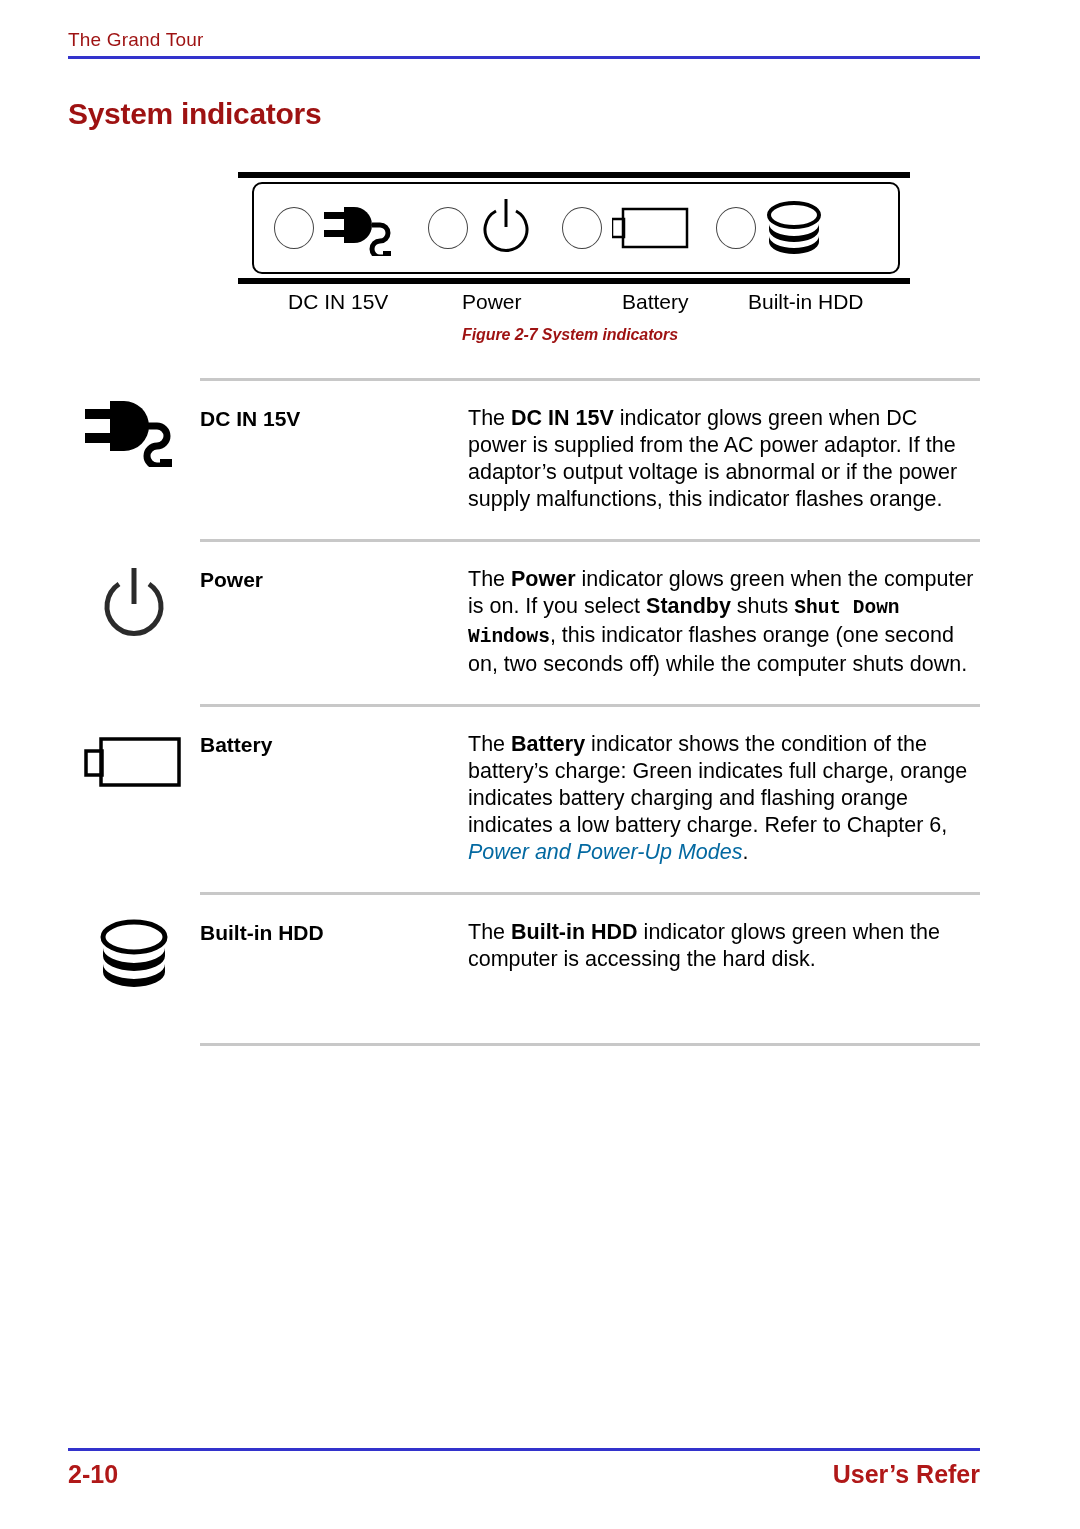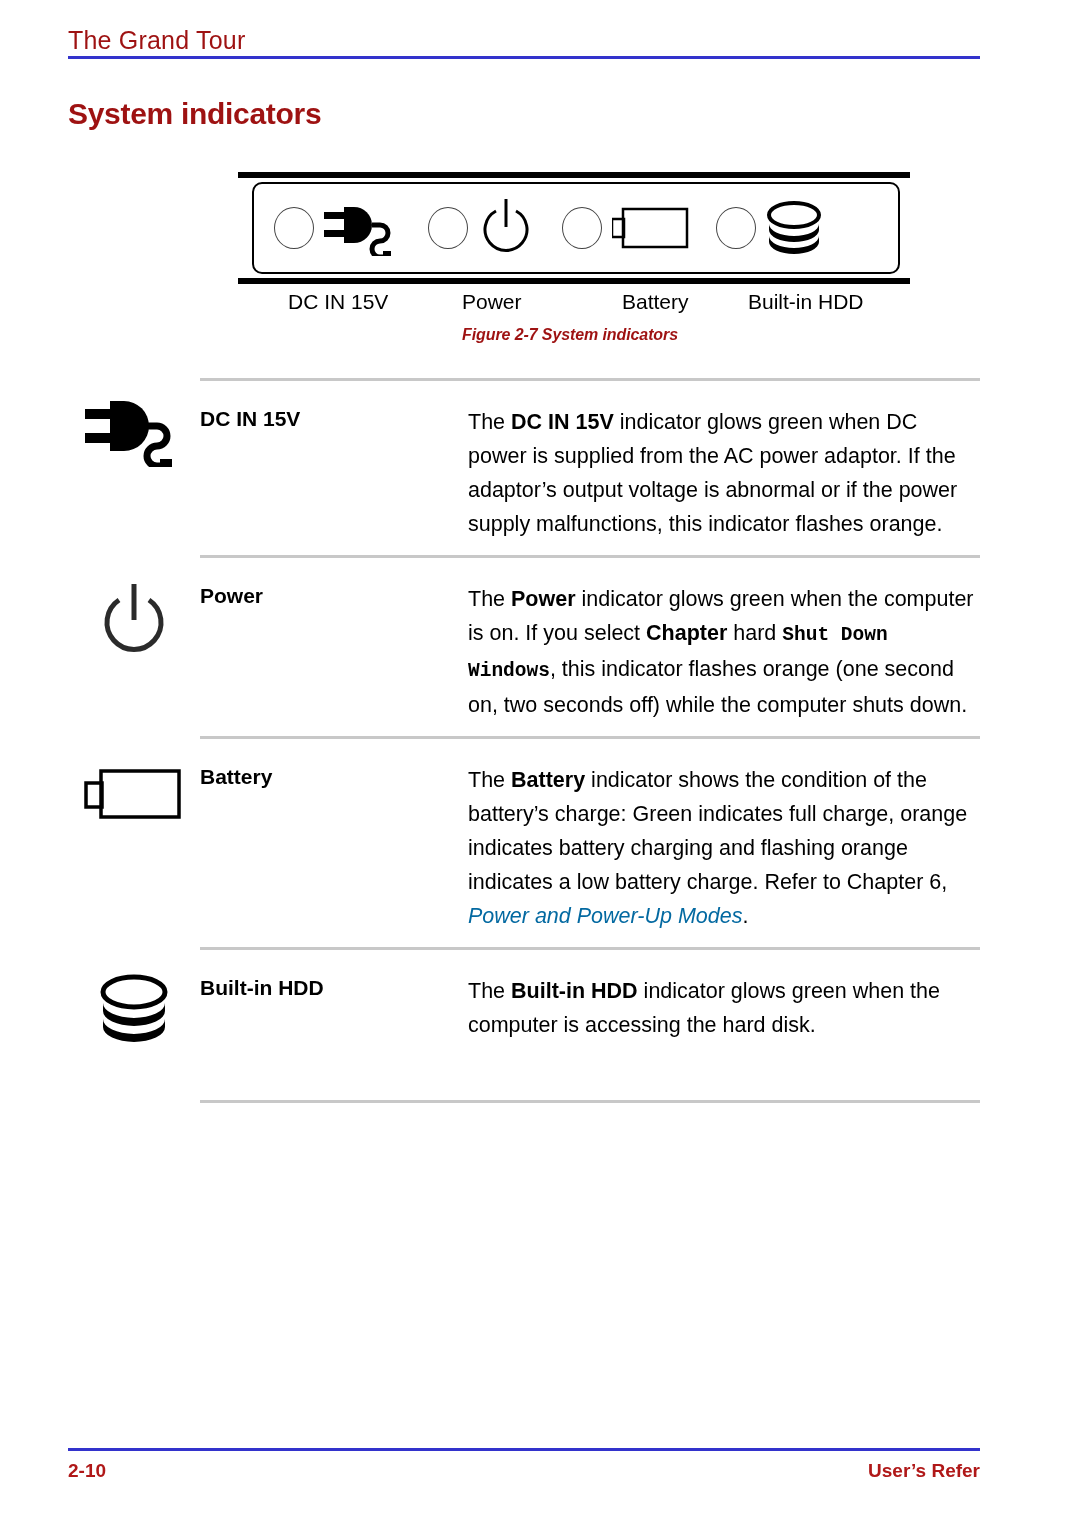--- a/index.html
+++ b/index.html
@@ -17,21 +17,21 @@
   }
 
   
   .page-header {
     position: absolute;
     left: 68px;
     top: 28px;
     width: 912px;
   }
   .header-title {
-    font-size: 25px;
+    font-size: 19px;
     color: #9e1212;
     letter-spacing: 0.2px;
     line-height: 24px;
   }
   .header-rule {
     margin-top: 4px;
     height: 3px;
     background: #3333cc;
     width: 912px;
   }
@@ -175,23 +175,23 @@
     flex: none;
     font-size: 21px;
     font-weight: bold;
     line-height: 27px;
     padding-top: 24px;
   }
   .cell-desc {
     width: 512px;
     flex: none;
     font-size: 21.5px;
-    line-height: 34px;
+    line-height: 27px;
     padding-top: 24px;
-    padding-bottom: 14px;
+    padding-bottom: 26px;
   }
   .cell-desc b { font-weight: bold; }
   .mono {
     font-family: "Liberation Mono", "DejaVu Sans Mono", monospace;
     font-weight: bold;
     font-size: 19.5px;
   }
   .xref {
     color: #0369a1;
     font-style: italic;
@@ -208,21 +208,21 @@
     height: 3px;
     background: #3333cc;
     width: 912px;
   }
   .footer-row {
     display: flex;
     justify-content: space-between;
     margin-top: 9px;
   }
   .footer-text {
-    font-size: 19px;
+    font-size: 25px;
     font-weight: bold;
     color: #b01818;
   }
 </style>
 </head>
 <body>
 
 <div class="page-header">
   <div class="header-title">The Grand Tour</div>
   <div class="header-rule"></div>
@@ -317,21 +317,21 @@
   <div class="row-rule"></div>
 
   <div class="ind-row">
     <div class="cell-icon">
       <svg width="74" height="78" viewBox="0 0 74 78" style="margin-top:8px">
         <path d="M22 20 A27 27 0 1 0 52 20" fill="none" stroke="#2b2b2b" stroke-width="5"></path>
         <line x1="37" y1="4" x2="37" y2="40" stroke="#2b2b2b" stroke-width="5"></line>
       </svg>
     </div>
     <div class="cell-name">Power</div>
-    <div class="cell-desc"><span>The </span><b>Power</b><span> indicator glows green when the computer is on. If you select </span><b>Chapter</b><span> hard </span><span class="mono">Shut Down Windows</span><span>, this indicator flashes orange (one second on, two seconds off) while the computer shuts down.</span></div>
+    <div class="cell-desc"><span>The </span><b>Power</b><span> indicator glows green when the computer is on. If you select </span><b>Standby</b><span> shuts </span><span class="mono">Shut Down Windows</span><span>, this indicator flashes orange (one second on, two seconds off) while the computer shuts down.</span></div>
   </div>
 
   <div class="row-rule"></div>
 
   <div class="ind-row">
     <div class="cell-icon">
       <svg width="100" height="62" viewBox="0 0 100 62" style="margin-top:10px">
         <rect x="2" y="20" width="16" height="24" fill="none" stroke="#000" stroke-width="3.5"></rect>
         <rect x="17" y="8" width="78" height="46" fill="none" stroke="#000" stroke-width="3.5"></rect>
       </svg>

